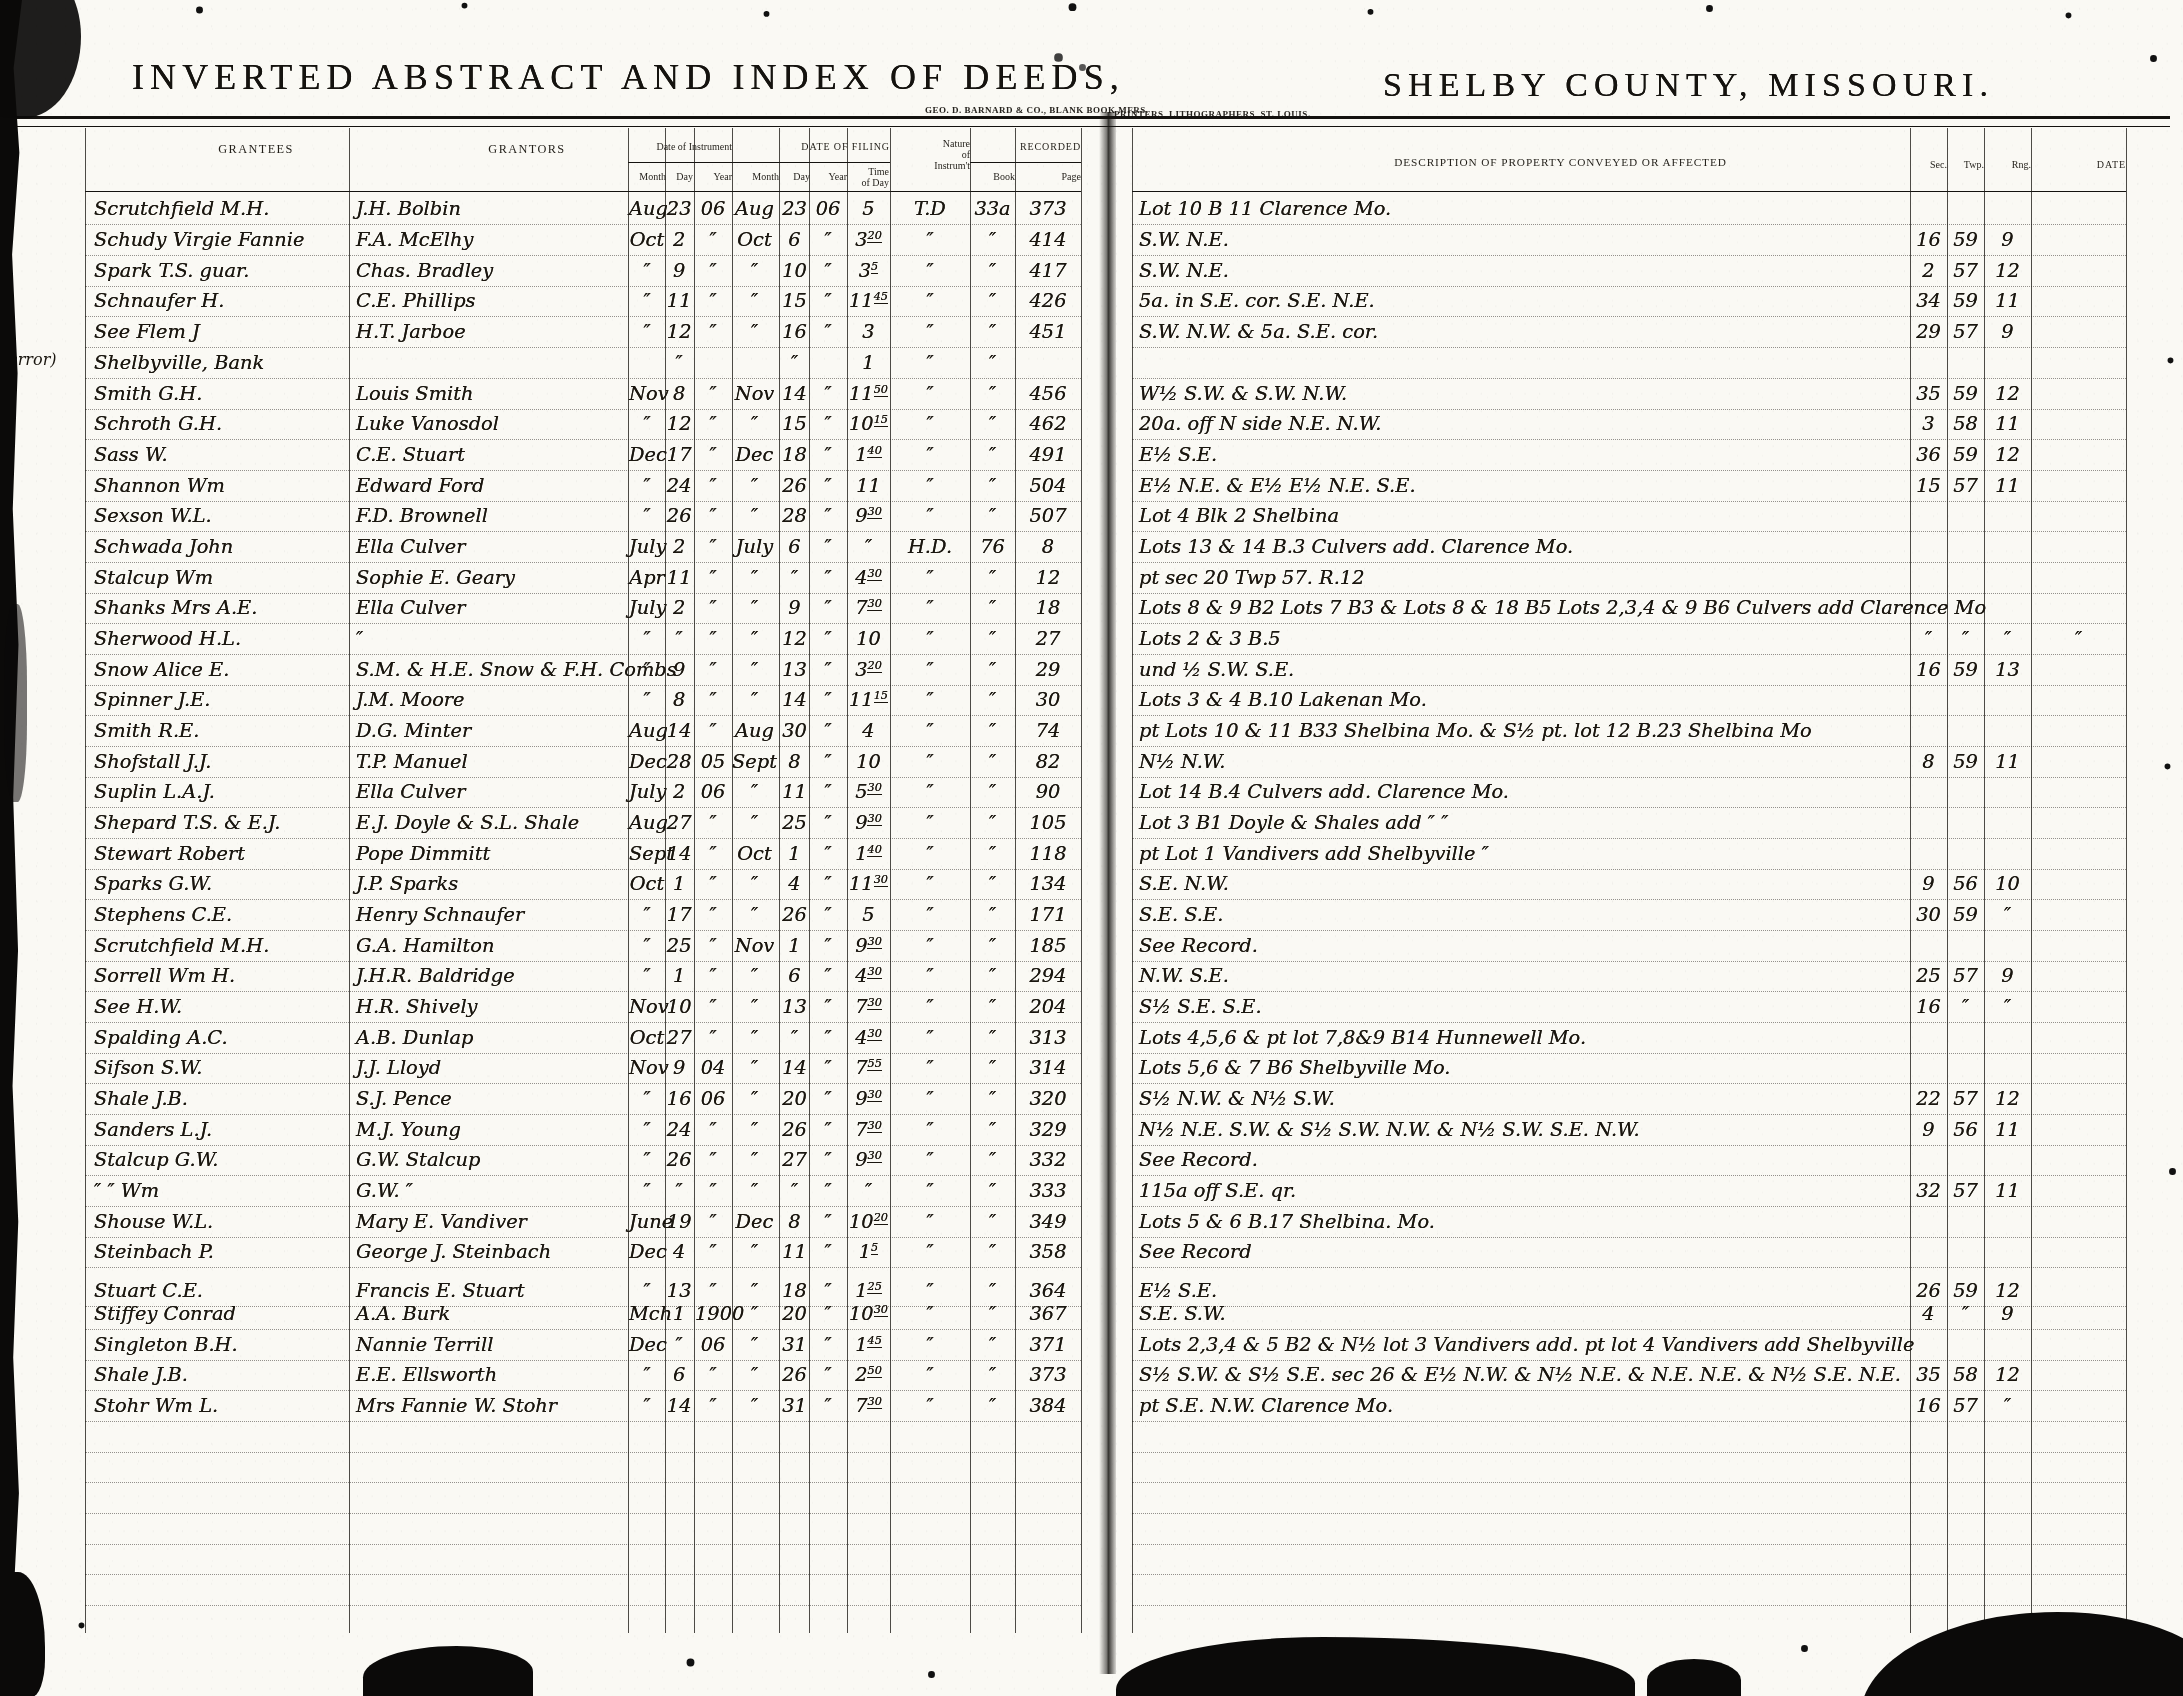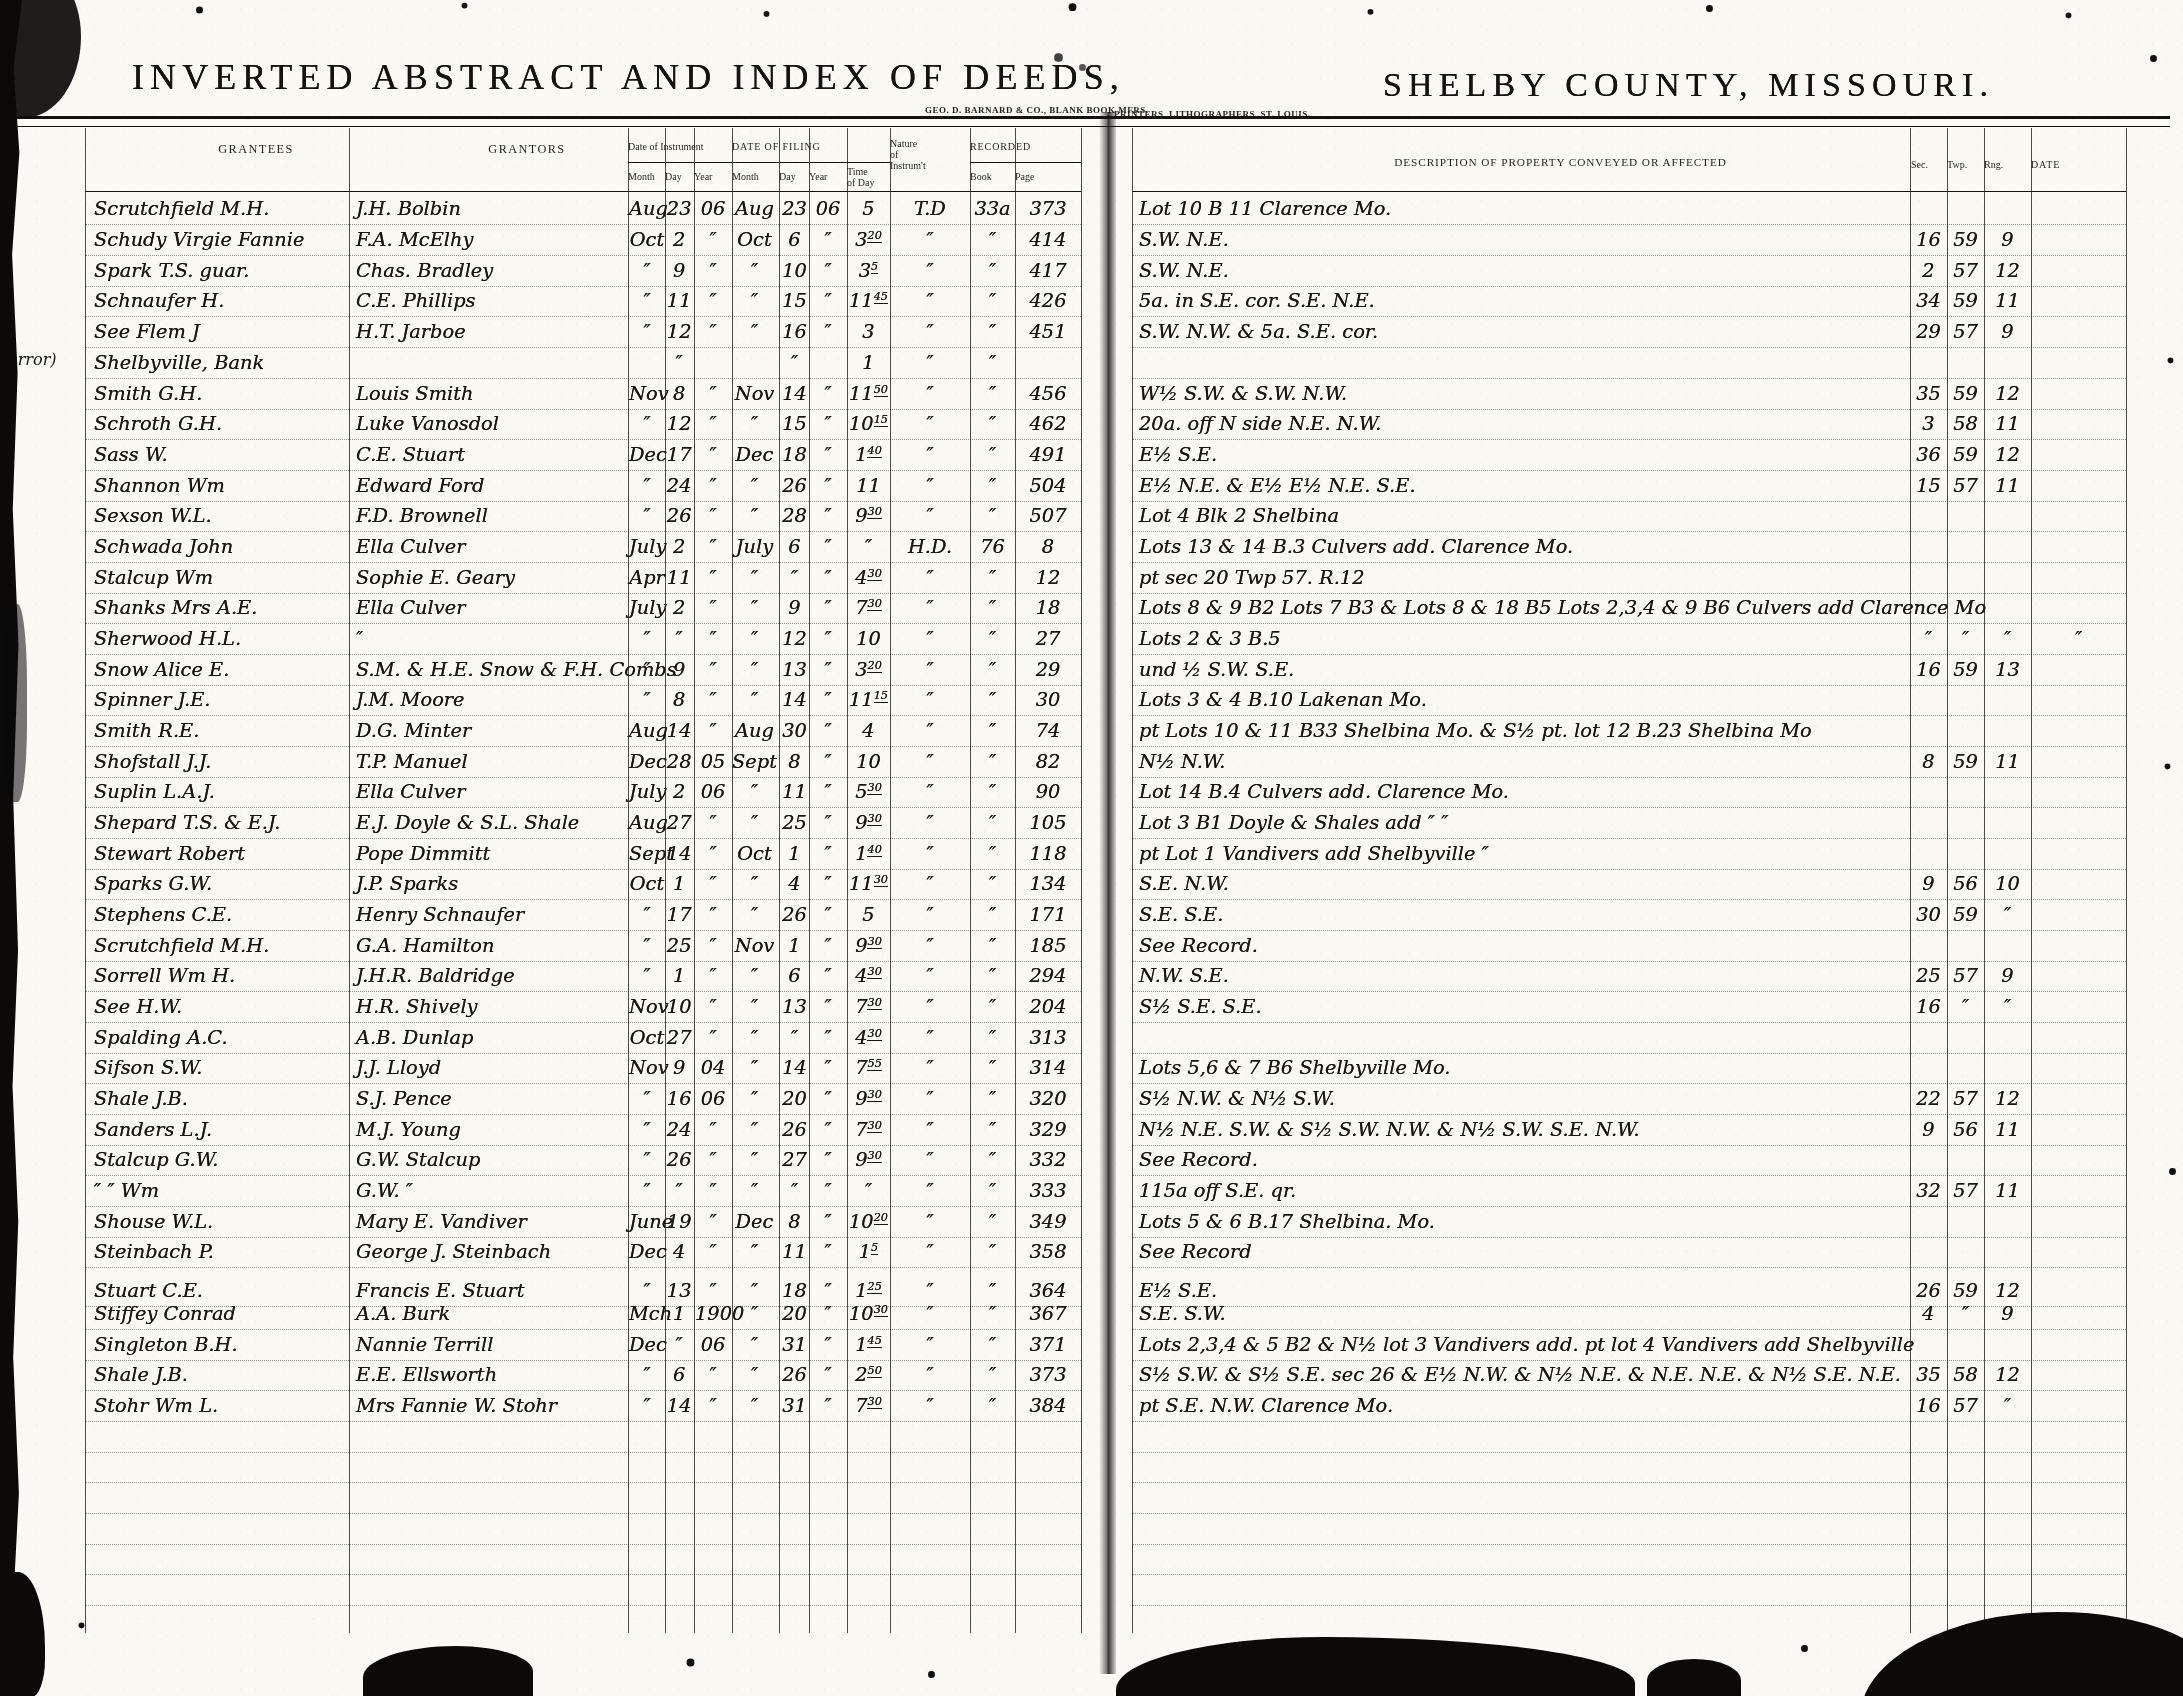--- a/index.html
+++ b/index.html
@@ -28,21 +28,21 @@
       1081px 66px 0 1.9px rgba(17,17,17,.7);}
   
   .hline{position:absolute;background:#14120f;}
   .vline{position:absolute;width:0.9px;top:128px;height:1505px;background:rgba(28,25,20,.78);}
   .fold{position:absolute;left:1099px;top:112px;width:17px;height:1562px;
     background:linear-gradient(90deg,rgba(20,18,15,0),rgba(20,18,15,.55) 45%,rgba(20,18,15,.85) 55%,rgba(20,18,15,.15));}
   
   .title{position:absolute;font-size:36px;letter-spacing:6.1px;white-space:nowrap;color:#15130f;text-shadow:0 0 0.5px #15130f;}
   .imprint{position:absolute;font-size:9px;letter-spacing:0.5px;font-weight:bold;color:#26231e;white-space:nowrap;}
   .colhead{position:absolute;font-size:12.3px;letter-spacing:1.4px;text-align:center;color:#221f19;white-space:nowrap;padding-left:39px;}
-  .subhead{position:absolute;font-size:10px;text-align:left;color:#221f19;line-height:11px;}
+  .subhead{position:absolute;font-size:10px;text-align:right;color:#221f19;line-height:11px;}
   
   .row{position:absolute;left:0;width:2183px;height:31px;}
   .rule{position:absolute;top:30px;height:0;border-top:0.9px dotted rgba(45,42,36,.5);}
   .rule-l{left:85px;width:996px;}
   .rule-r{left:1132px;width:994px;}
   .cell{position:absolute;top:0;height:31px;line-height:29px;
     font-family:"DejaVu Serif", serif;font-style:italic;font-size:19.4px;color:#1a160f;
     white-space:nowrap;text-align:center;text-shadow:0 0 0.5px rgba(26,22,15,.9);}
   .cell sup{font-size:11.3px;vertical-align:super;line-height:0;border-bottom:0.9px solid #1a160f;}
   .cg{left:94px;width:255px;text-align:left;}
@@ -620,20 +620,21 @@
         <span class="cell cim">Oct</span>
         <span class="cell cid">27</span>
         <span class="cell ciy">″</span>
         <span class="cell cfm">″</span>
         <span class="cell cfd">″</span>
         <span class="cell cfy">″</span>
         <span class="cell ct">4<sup>30</sup></span>
         <span class="cell cn">″</span>
         <span class="cell cbk">″</span>
         <span class="cell cpg">313</span>
+        <span class="cell cd">Lots 4,5,6 &amp; pt lot 7,8&amp;9 B14 Hunnewell Mo.</span>
         <div class="rule rule-l"></div>
         <div class="rule rule-r"></div>
       </div>
       <div class="row" style="top: 1053px;">
         <span class="cell cg">Sifson S.W.</span>
         <span class="cell cgr">J.J. Lloyd</span>
         <span class="cell cim">Nov</span>
         <span class="cell cid">9</span>
         <span class="cell ciy">04</span>
         <span class="cell cfm">″</span>

